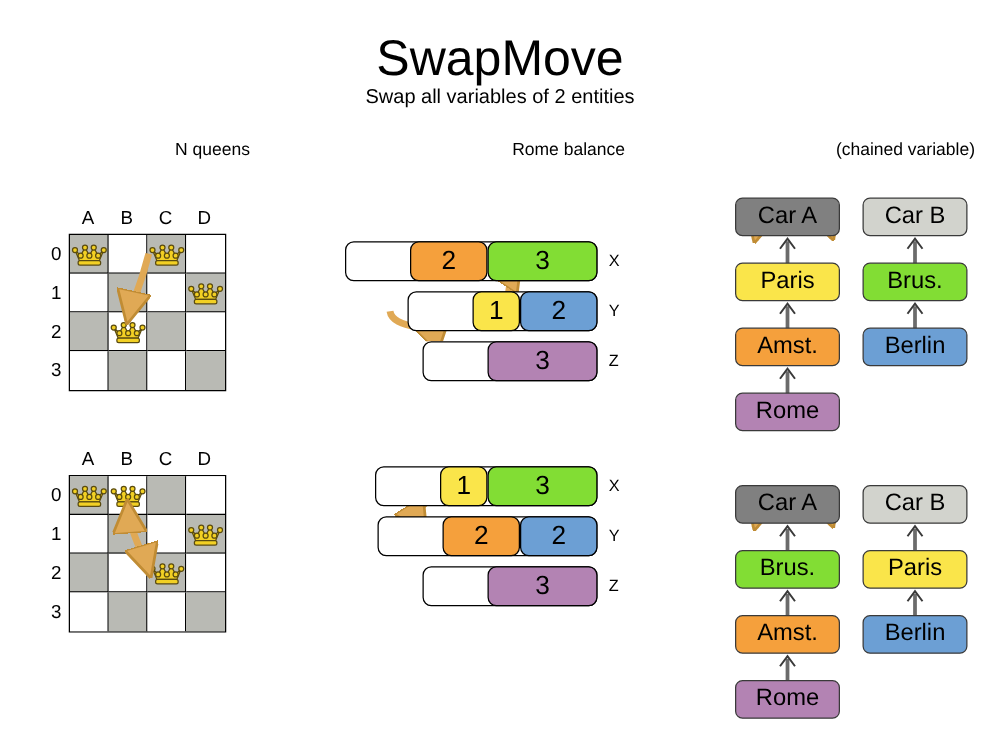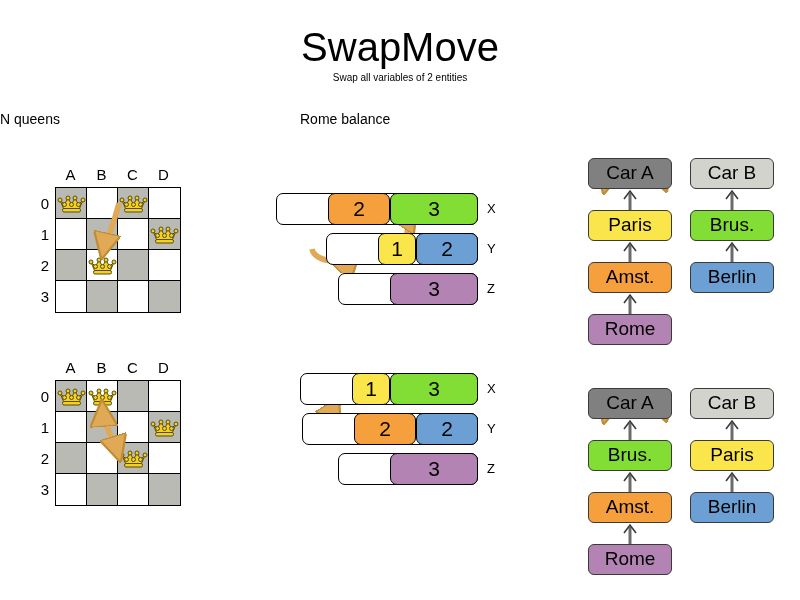--- a/index.html
+++ b/index.html
@@ -13,26 +13,26 @@
   }
   .abs{position:absolute;}
 
   
   #title{
     left:0;top:24px;width:800px;text-align:center;
     font-size:40px;line-height:46px;font-weight:normal;
   }
   #subtitle{
     left:0;top:70px;width:800px;text-align:center;
-    font-size:10px;line-height:16px;
+    font-size:16px;line-height:16px;
   }
 
   
   .section-title{
-    text-align:left;font-size:14px;line-height:18px;
+    text-align:right;font-size:14px;line-height:18px;
   }
   #sec-nqueens{left:0;top:110px;width:200px;}
   #sec-cloud{left:300px;top:110px;width:200px;}
   #sec-vrp{left:580px;top:110px;width:200px;}
 
   
   .board-wrap{width:190px;height:165px;}
   .board{
     position:absolute;left:45px;top:22px;
     width:124px;height:124px;
@@ -94,20 +94,21 @@
 </style>
 </head>
 <body>
 
 <div class="abs" id="title">SwapMove</div>
 <div class="abs" id="subtitle">Swap all variables of 2 entities</div>
 
 <div class="abs section-title" id="sec-nqueens">N queens</div>
 <div class="abs section-title" id="sec-cloud">Rome balance</div>
 <div class="abs section-title" id="sec-vrp">
+  <div>(chained variable)</div>
 </div>
 
 <div class="abs board-wrap" id="nq-before" style="left:10px;top:165px;">
     <div class="board">
       <div class="cell dark" style="left: 0px; top: 0px;"></div>
       <div class="cell light" style="left: 31px; top: 0px;"></div>
       <div class="cell dark" style="left: 62px; top: 0px;"></div>
       <div class="cell light lastcol" style="left: 93px; top: 0px;"></div>
       <div class="cell light" style="left: 0px; top: 31px;"></div>
       <div class="cell dark" style="left: 31px; top: 31px;"></div>

